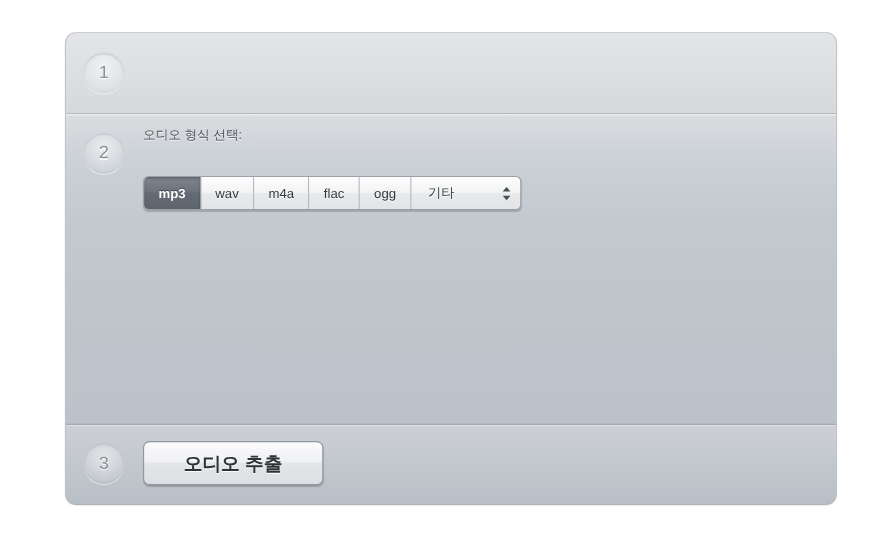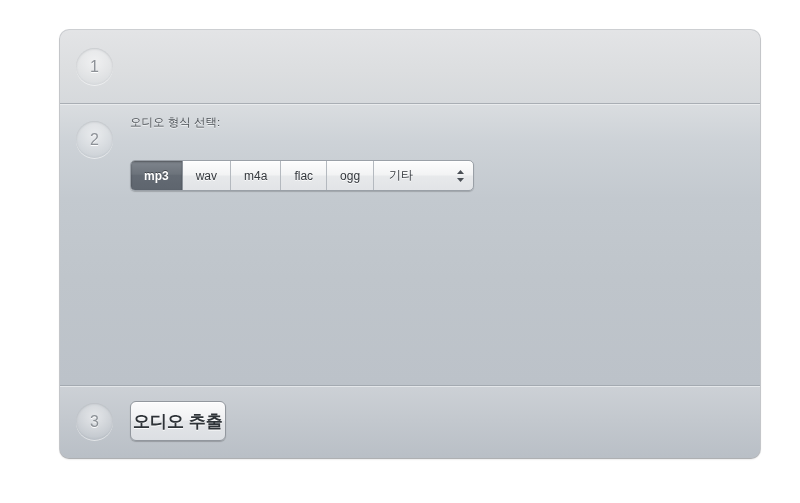--- a/index.html
+++ b/index.html
@@ -195,21 +195,21 @@
     line-height: 0;
   }
   .stepper-icon svg { display: block; }
 
   
   #extract-audio-button {
     position: absolute;
     left: 70px;
     top: 16px;
     height: 38px;
-    padding: 0 2px;
+    padding: 0 36px;
     border: 1px solid #92979e;
     border-radius: 6px;
     background: linear-gradient(to bottom, #fbfbfc 0%, #f0f1f3 47%, #e3e5e8 51%, #dcdfe3 100%);
     box-shadow: 0 1px 1px rgba(0,0,0,0.20), inset 0 1px 0 rgba(255,255,255,0.95);
     display: flex;
     align-items: center;
     justify-content: center;
     font-size: 17px;
     font-weight: bold;
     color: #2e3338;

